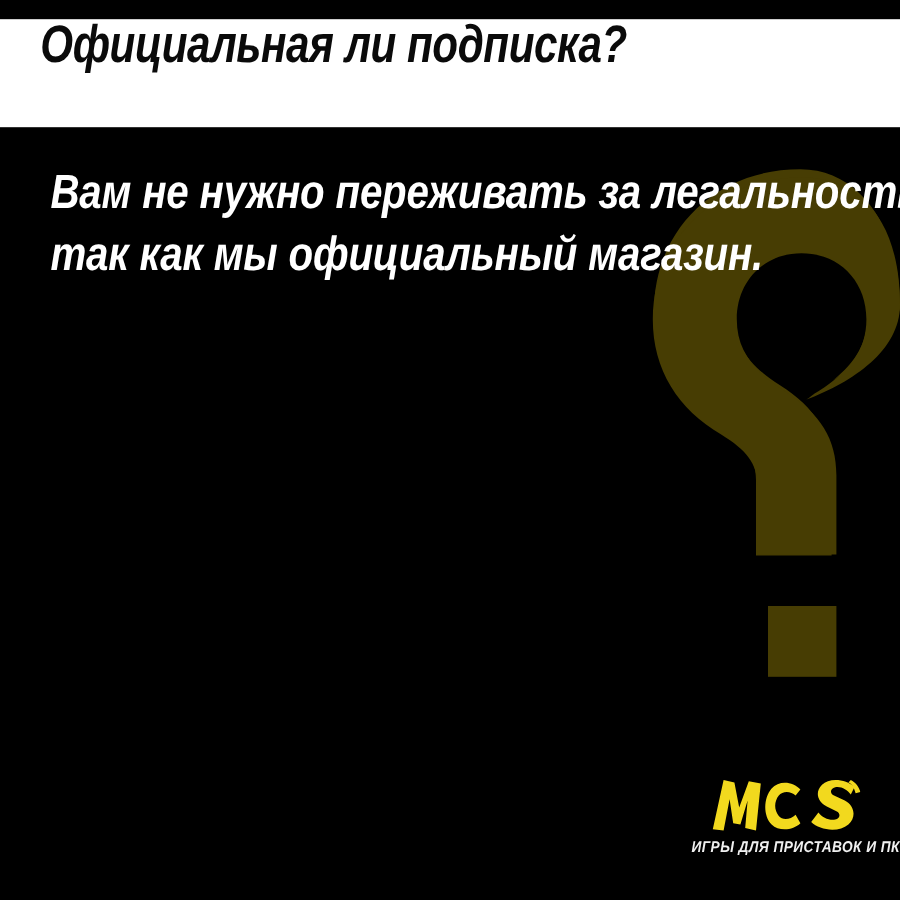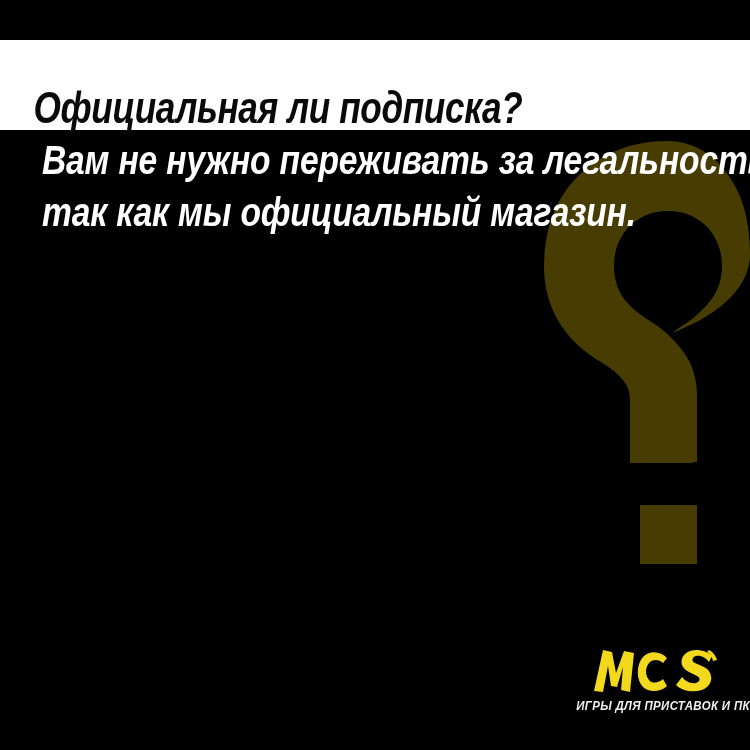--- a/index.html
+++ b/index.html
@@ -31,22 +31,21 @@
   
   .header-band {
     position: absolute;
     left: 0;
     top: 16px;
     width: 750px;
     height: 90px;
     background: #FFFFFF;
     z-index: 3;
     display: flex;
-    align-items: flex-end;
-    margin-top: 24px;
+    align-items: flex-start;
   }
 
   .header-title {
     margin: 0;
     padding: 0 0 0 42px;
     color: #0A0A0A;
     font-family: "Liberation Sans Narrow", "Liberation Sans", sans-serif;
     font-size: 44px;
     font-weight: 700;
     font-style: italic;

